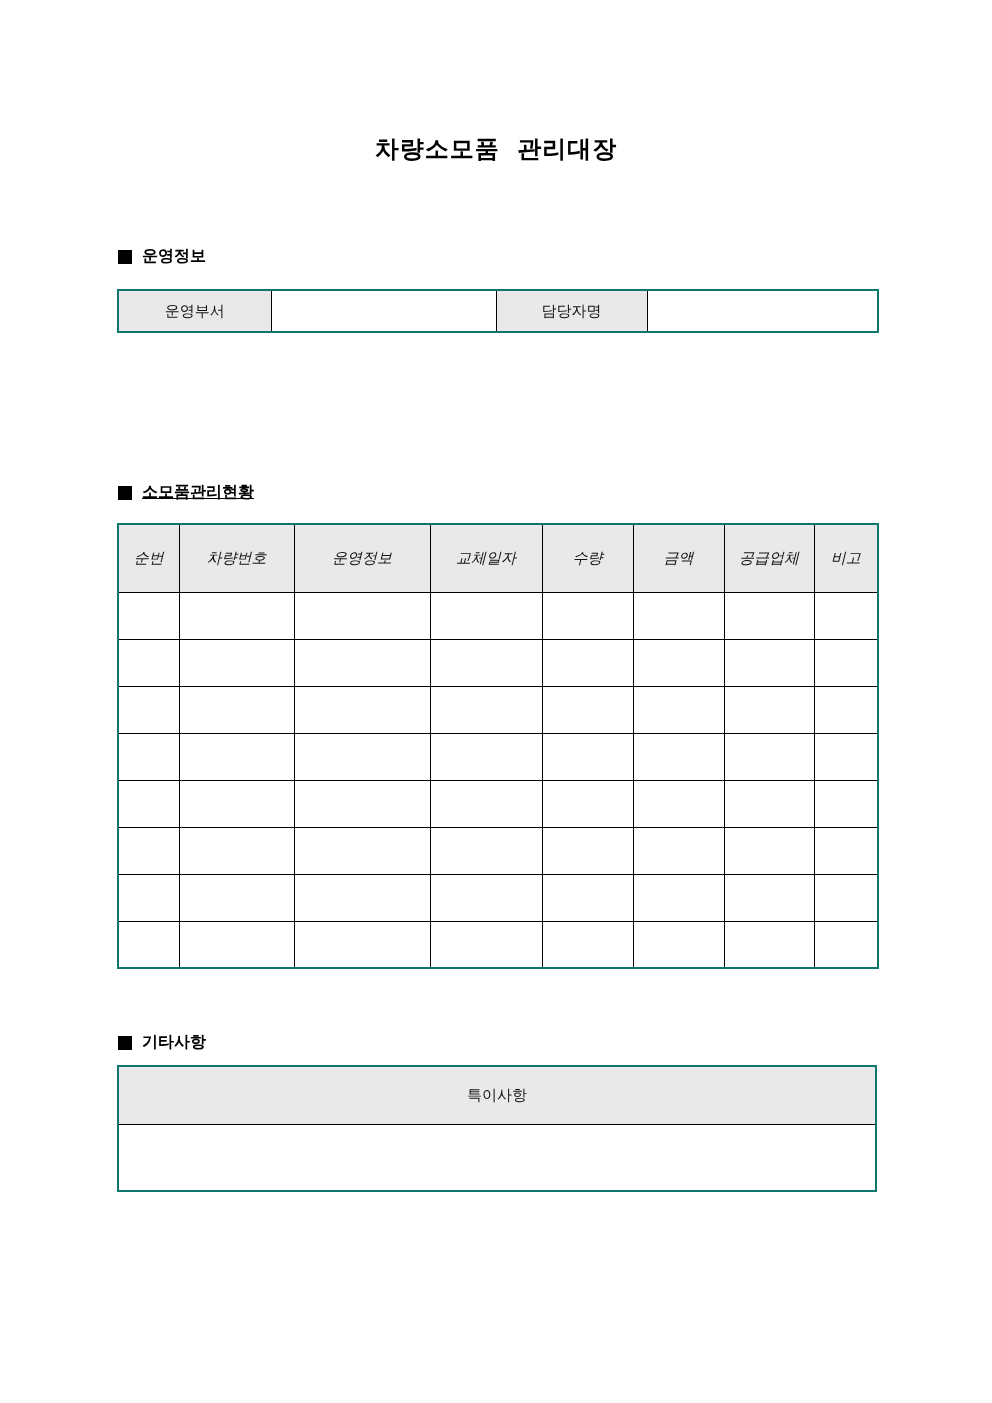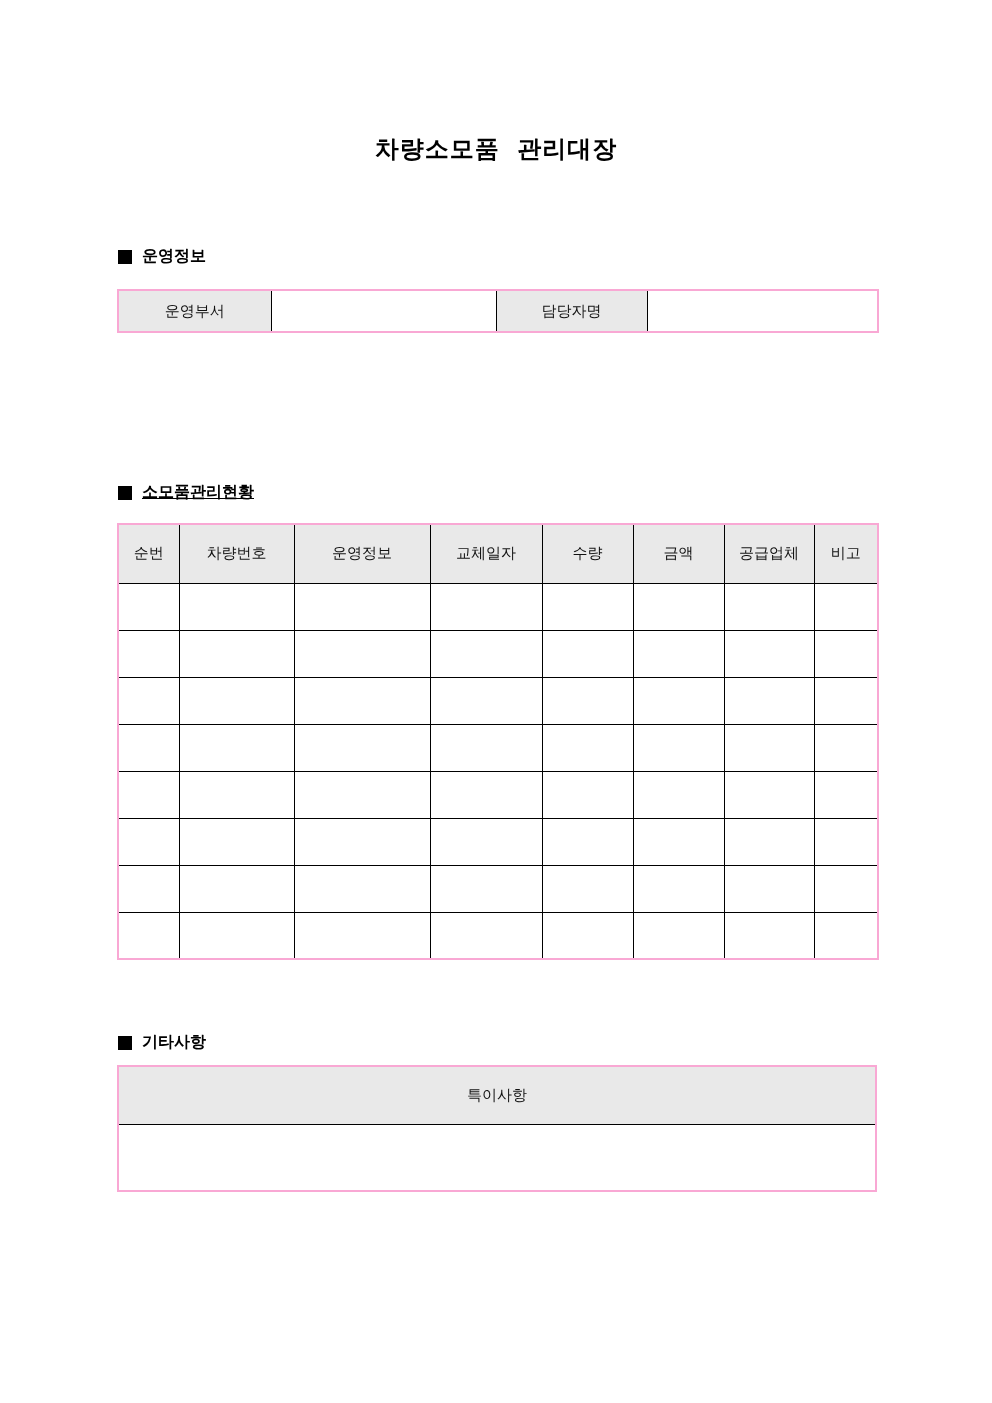--- a/index.html
+++ b/index.html
@@ -45,40 +45,40 @@
   #sec-operation-heading { top: 246px; }
   #sec-consumables-heading { top: 482px; text-decoration: underline; }
   #sec-etc-heading { top: 1032px; }
 
   table {
     position: absolute;
     left: 117px;
     width: 760px;
     border-collapse: collapse;
     table-layout: fixed;
-    border: 2px solid #f9a8d4;
+    border: 2px solid #0f766e;
   }
   td, th {
     border: 1px solid #000000;
     font-size: 15px;
     font-weight: normal;
     text-align: center;
     vertical-align: middle;
     padding: 0 4px;
     overflow: hidden;
   }
   .label-cell, thead th {
     background: #e9e9e9;
   }
 
   #table-operation { top: 289px; }
   #table-operation tr { height: 42px; }
 
   #table-consumables { top: 523px; }
-  #table-consumables thead tr { height: 59px; }
+  #table-consumables thead tr { height: 68px; font-style: italic; }
   #table-consumables tbody tr { height: 47px; }
 
   #table-etc { top: 1065px; }
   #table-etc thead tr { height: 58px; }
   #table-etc tbody tr { height: 67px; }
 </style>
 </head>
 <body>
 
 <h1 class="doc-title">차량소모품 관리대장</h1>

